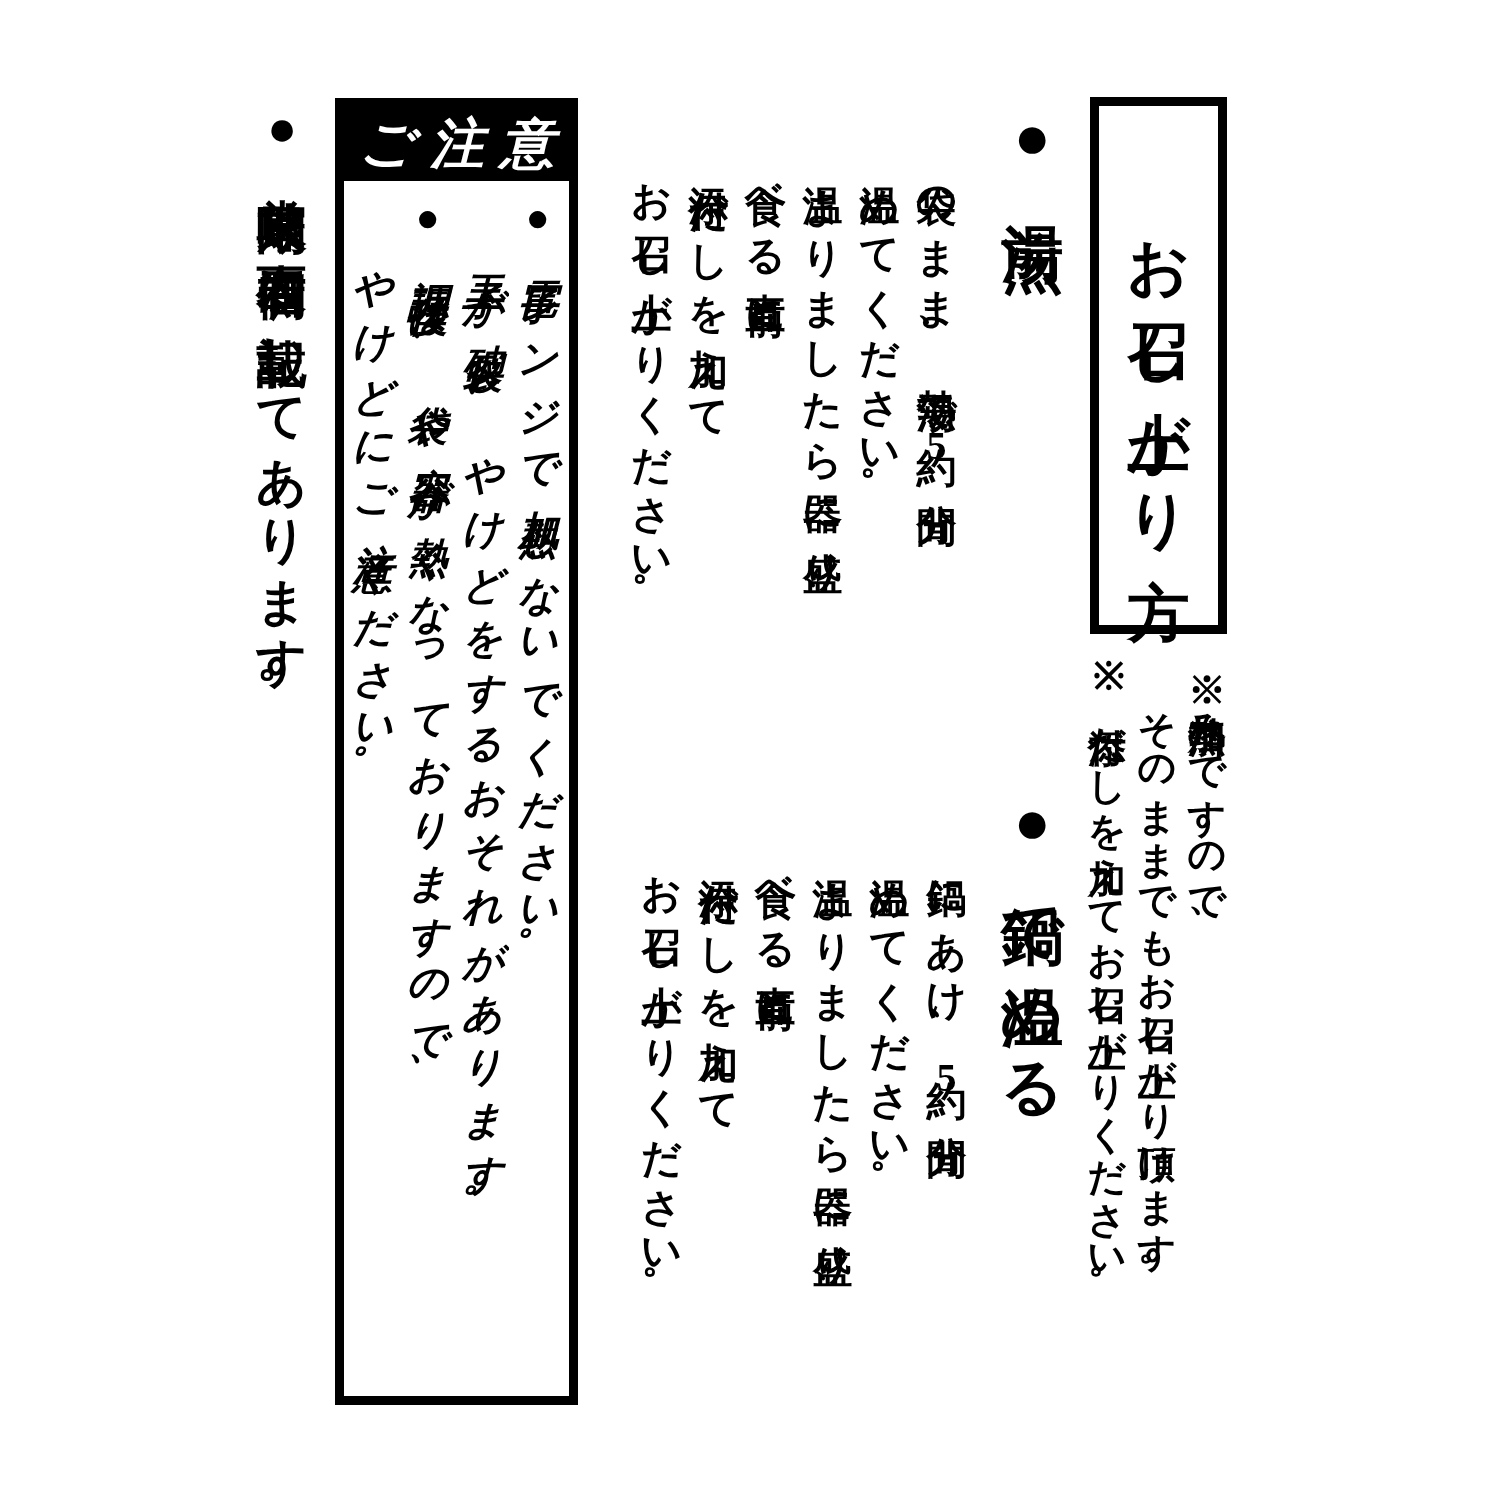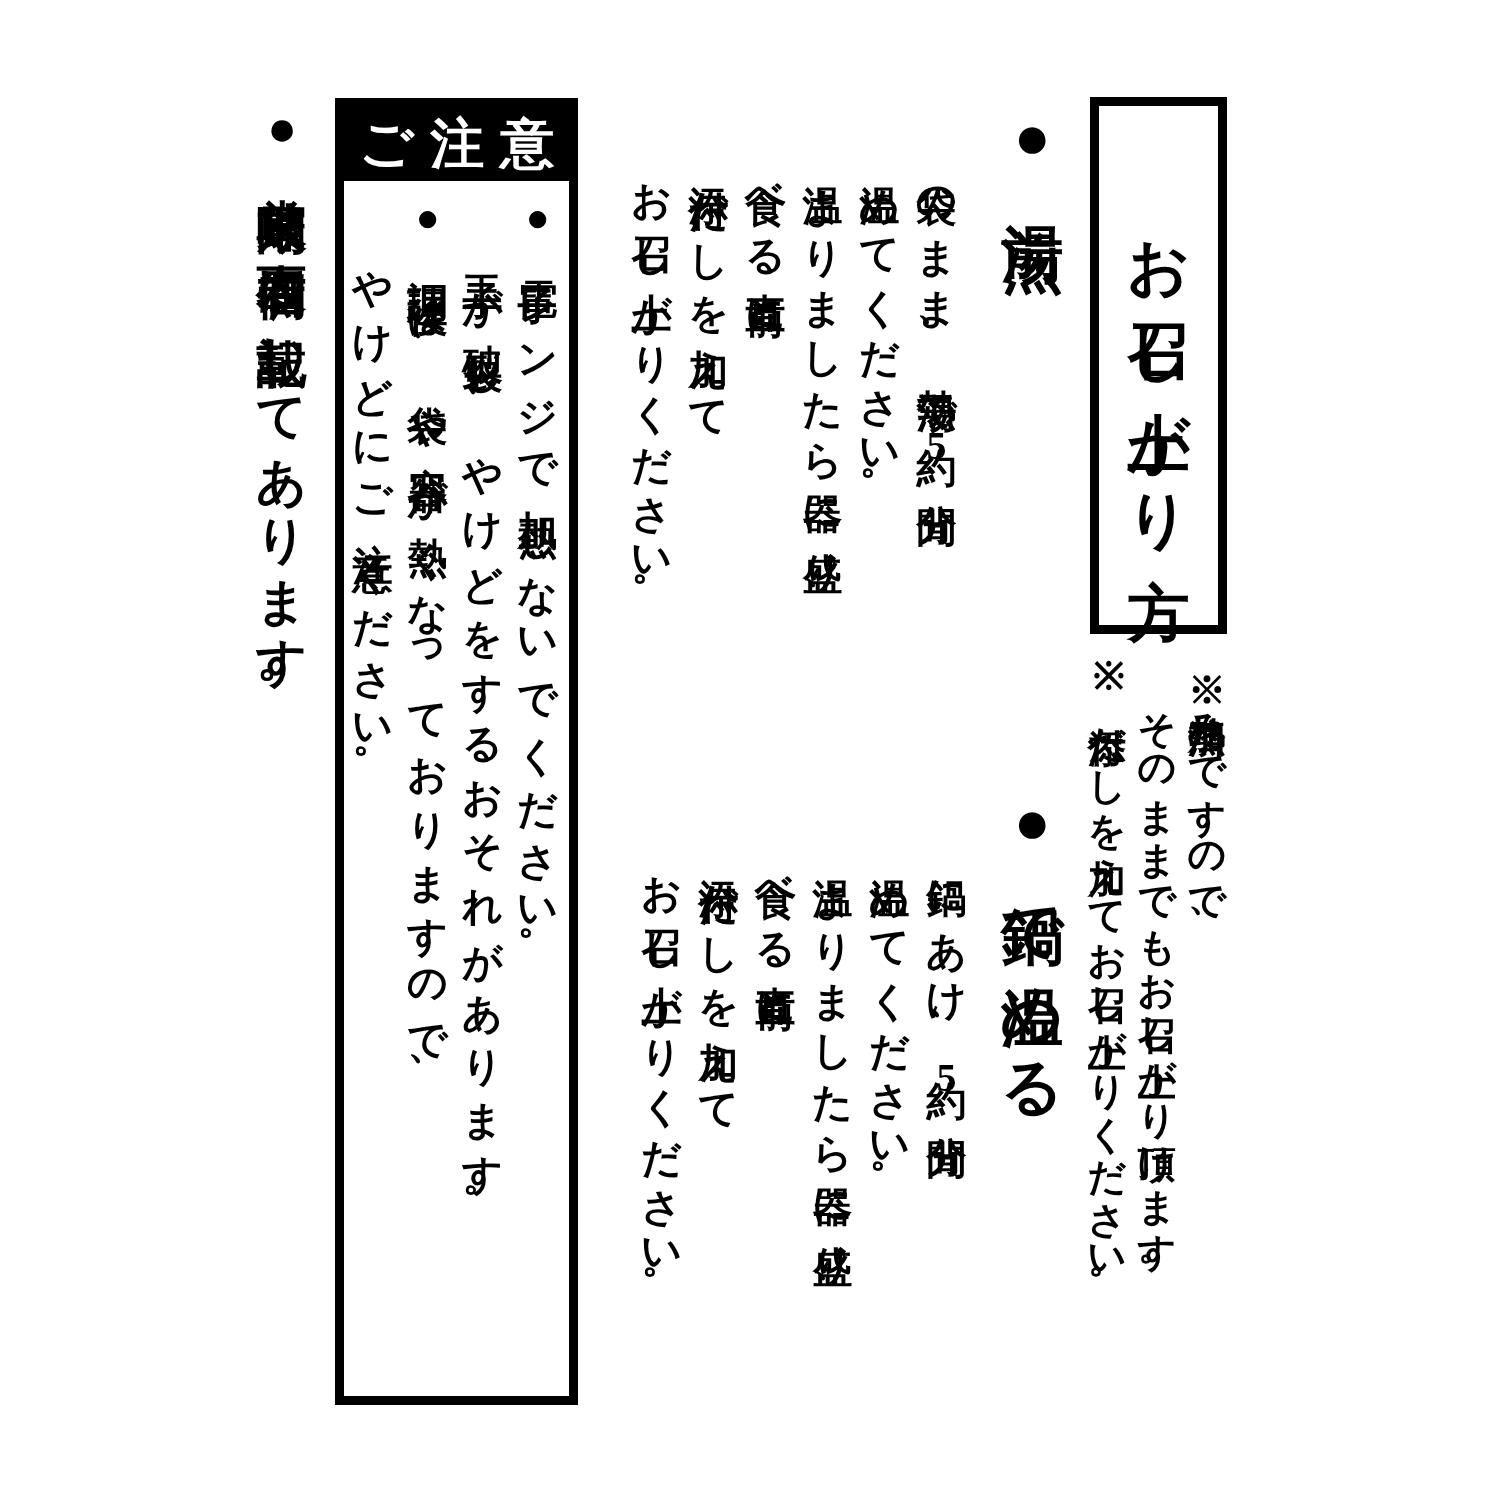--- a/index.html
+++ b/index.html
@@ -79,20 +79,21 @@
   
   .caution-box {
     position: absolute;
     left: 335px;
     top: 98px;
     width: 243px;
     height: 1307px;
     border: 9px solid #000;
     box-sizing: border-box;
     background: #fff;
+    font-style: italic;
   }
   .caution-header {
     height: 74px;
     background: #000;
     color: #fff;
     display: flex;
     align-items: center;
     justify-content: center;
     overflow: hidden;
   }

